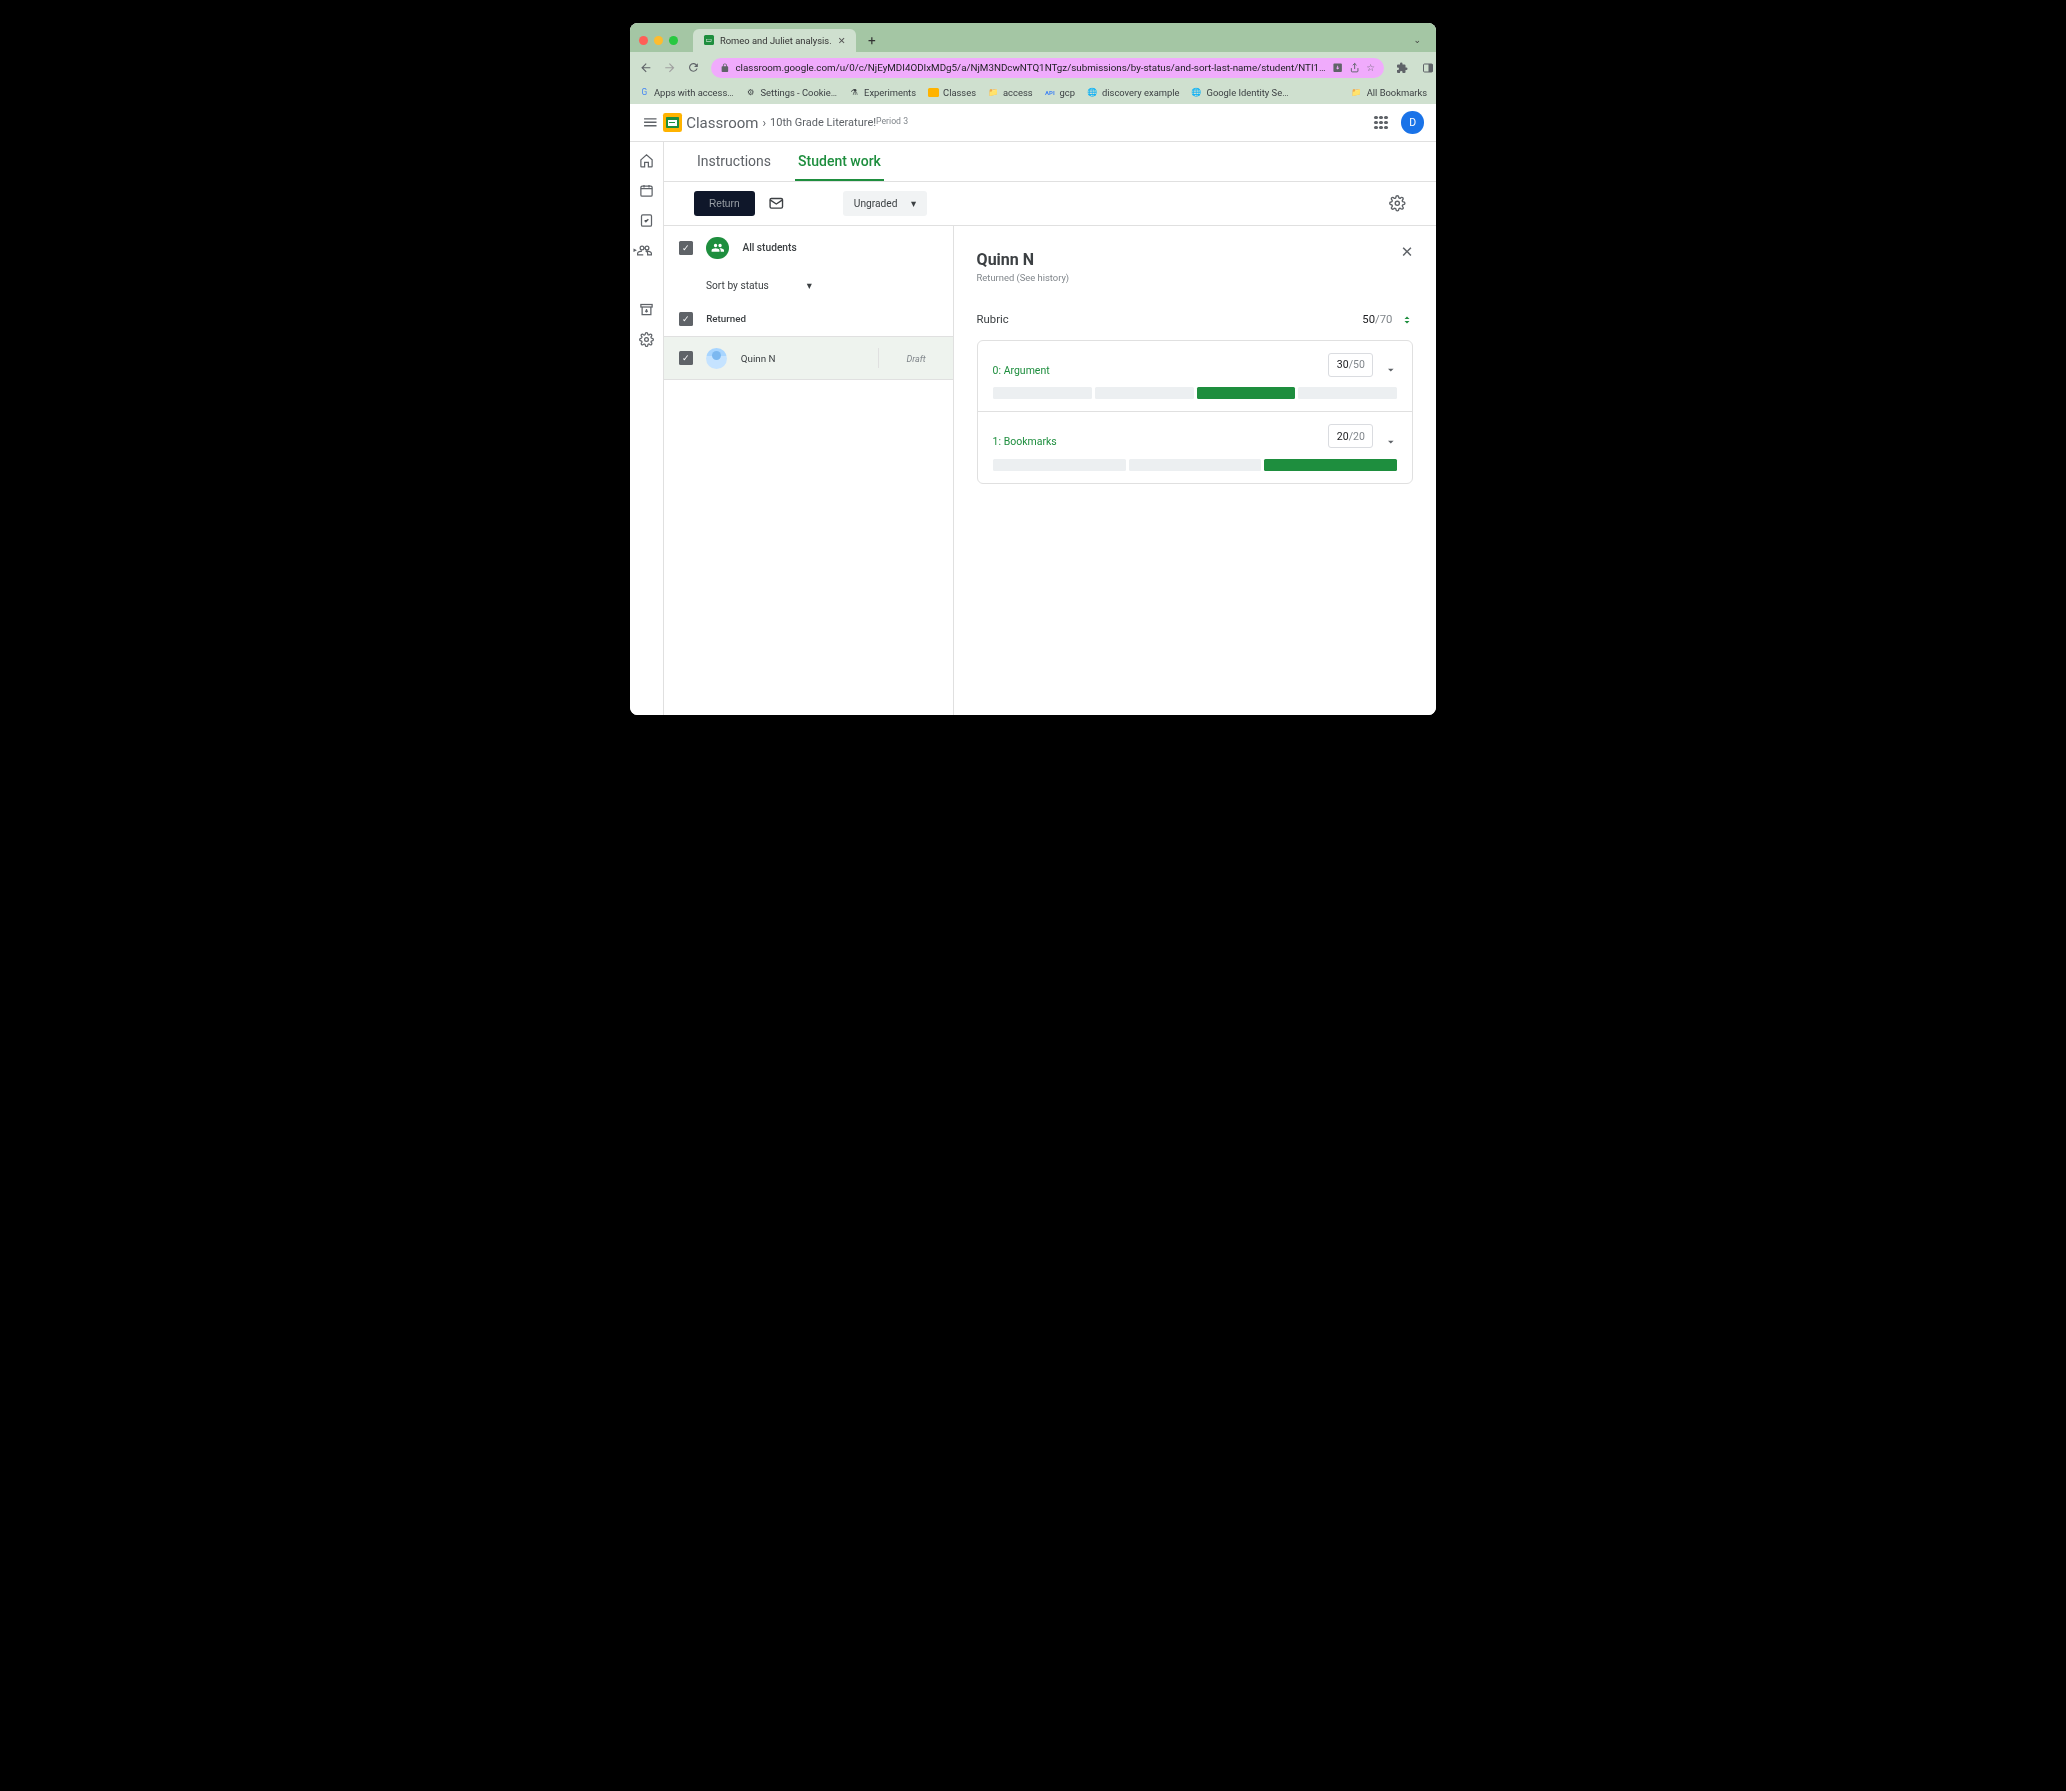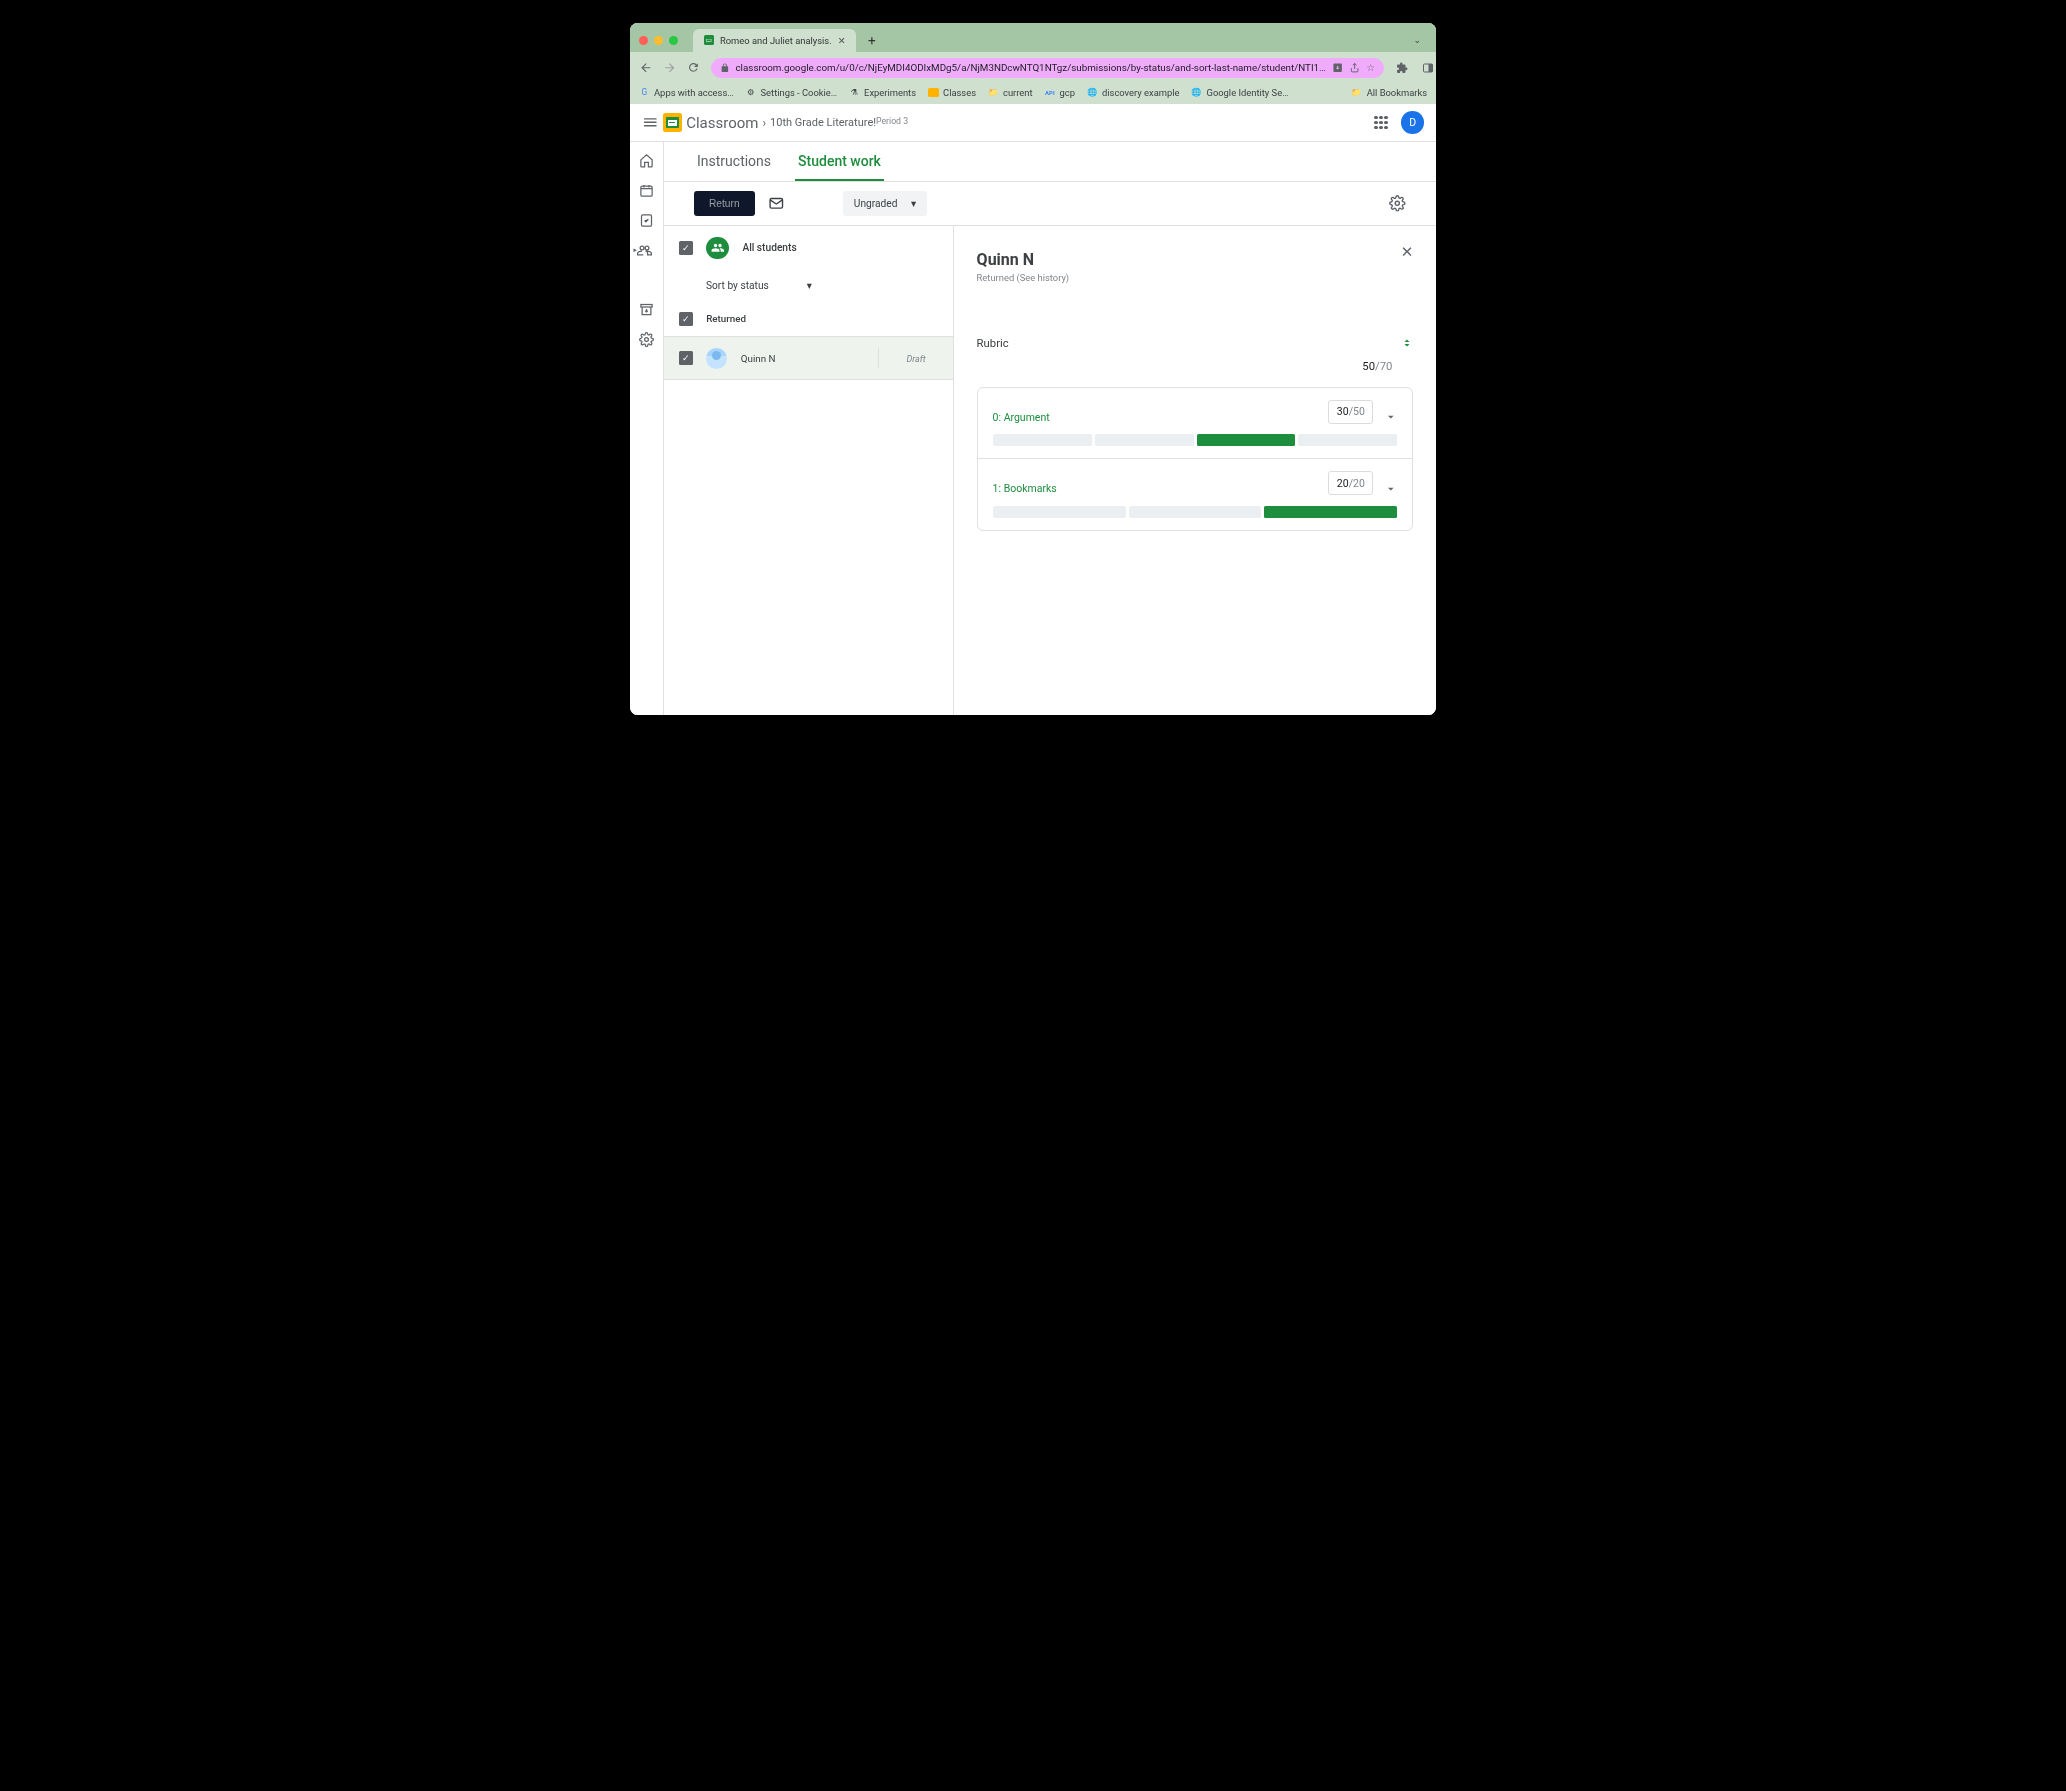--- a/index.html
+++ b/index.html
@@ -91,21 +91,21 @@
 .draft-col { margin-left: auto; border-left: 0.8px solid #e0e0e0; padding: 3px 0 3px 15px; min-width: 60px; text-align: center; }
 .draft { font-size: 9px; font-style: italic; color: #80868b; }
 
 .right-pane { flex: 1; display: flex; flex-direction: column; }
 .rp-body { flex: 1; padding: 16.6px 22.6px; }
 .close-x { float: right; color: #5f6368; cursor: pointer; font-size: 15px; }
 .stud-title { font-size: 16px; color: #3c4043; margin-top: 7.5px; }
 .stud-sub { font-size: 9.4px; color: #80868b; margin-top: 3px; }
 .rubric-hdr { display: flex; align-items: center; margin-top: 30px; }
 .rubric-lbl { font-size: 11.3px; color: #3c4043; }
-.rubric-score { margin-left: auto; font-size: 11.3px; color: #202124; margin-top: 47px; }
+.rubric-score { margin-left: auto; font-size: 11.3px; color: #202124; }
 .rubric-score .muted { color: #80868b; }
 .expand-ic { margin-left: 9px; color: #1e8e3e; cursor: pointer; }
 .criteria-card { border: 0.8px solid #e0e0e0; border-radius: 6px; margin-top: 13.6px; overflow: hidden; }
 .crit { padding: 12px 15px; }
 .crit + .crit { border-top: 0.8px solid #e0e0e0; }
 .crit-top { display: flex; align-items: flex-end; }
 .crit-name { color: #1e8e3e; font-size: 10.5px; }
 .crit-score-box { margin-left: auto; border: 0.8px solid #dadce0; border-radius: 3px; padding: 4.5px 7.5px; font-size: 10.5px; color: #202124; }
 .crit-score-box .muted { color: #80868b; }
 .crit-chev { margin-left: 10.5px; color: #5f6368; cursor: pointer; }
@@ -206,21 +206,21 @@
       <span class="bm">
           <span class="bm-icon">⚗</span>
           <span>Experiments</span>
         </span>
       <span class="bm">
           <span class="bm-icon" style="background:#ffb300;border-radius:1.5px;width:10.5px;height:9px"></span>
           <span>Classes</span>
         </span>
       <span class="bm">
           <span class="bm-icon">📁</span>
-          <span>current</span>
+          <span>access</span>
         </span>
       <span class="bm">
           <span class="bm-icon" style="color:#4285f4;font-size:6px;font-weight:bold">API</span>
           <span>gcp</span>
         </span>
       <span class="bm">
           <span class="bm-icon">🌐</span>
           <span>discovery example</span>
         </span>
       <span class="bm">

